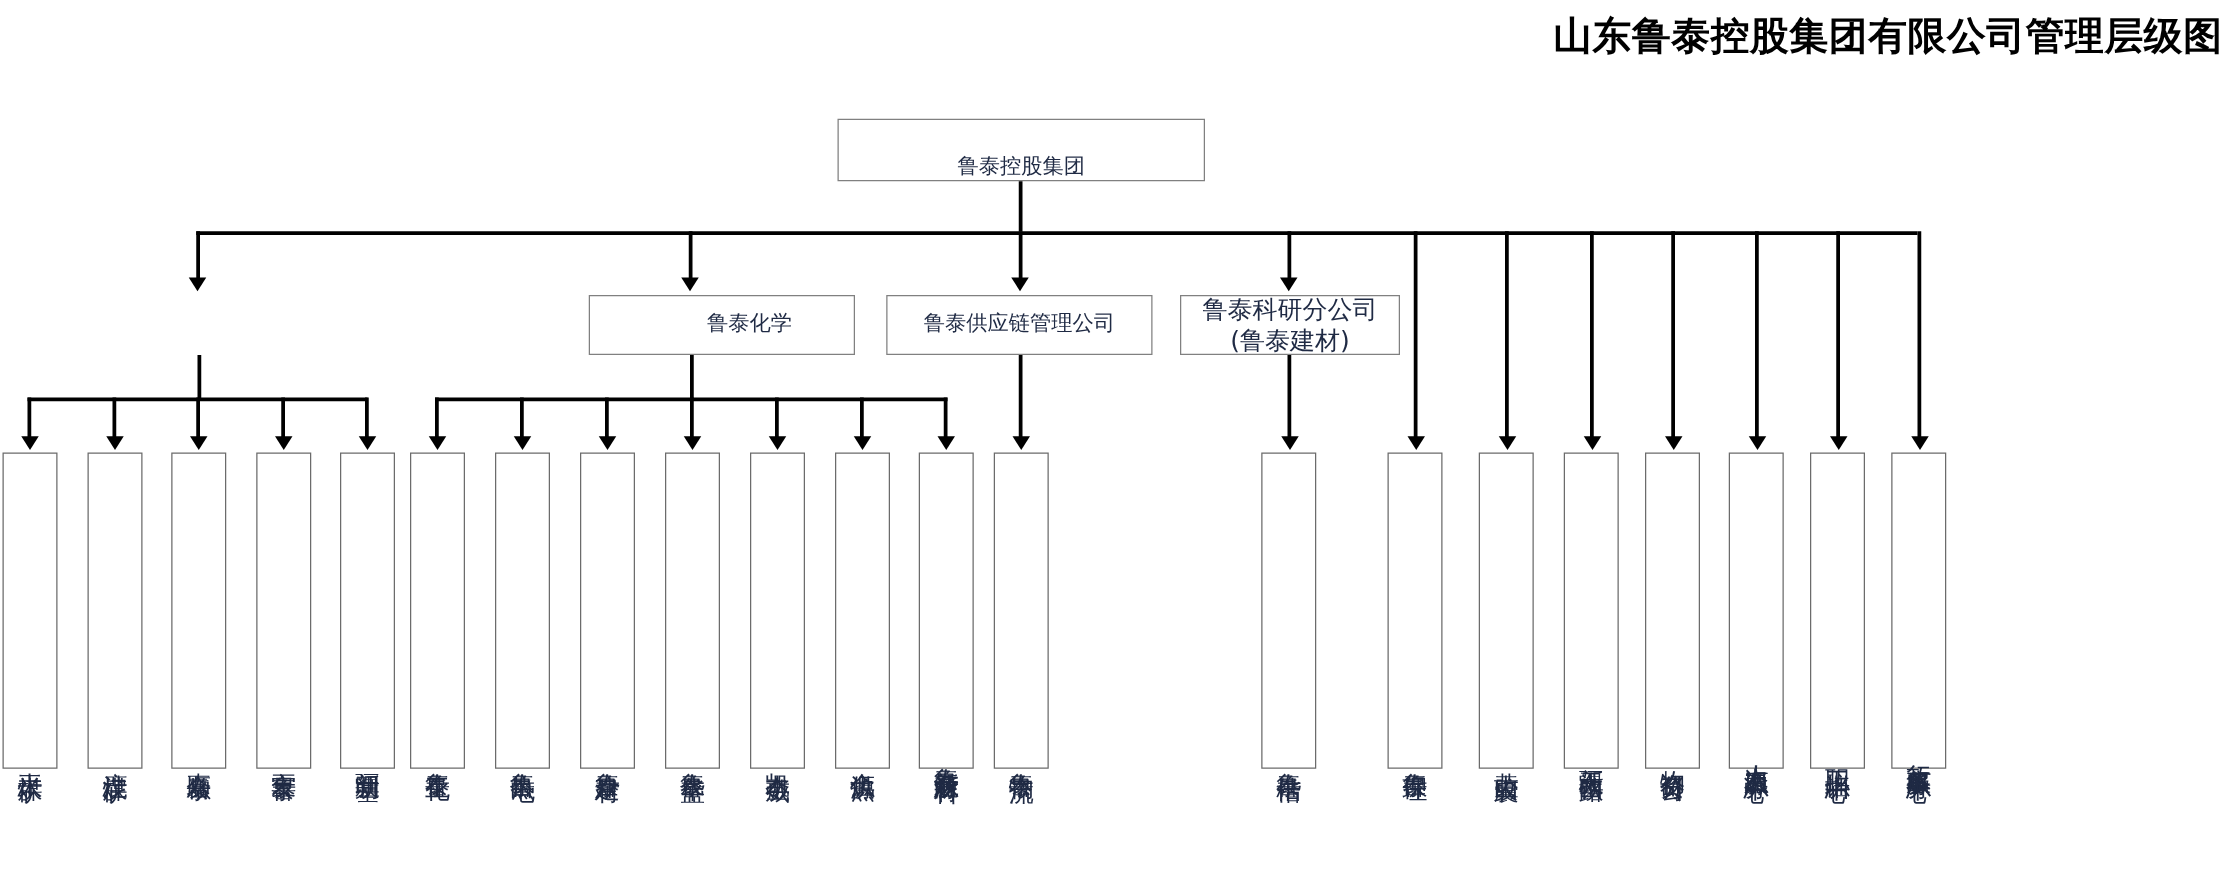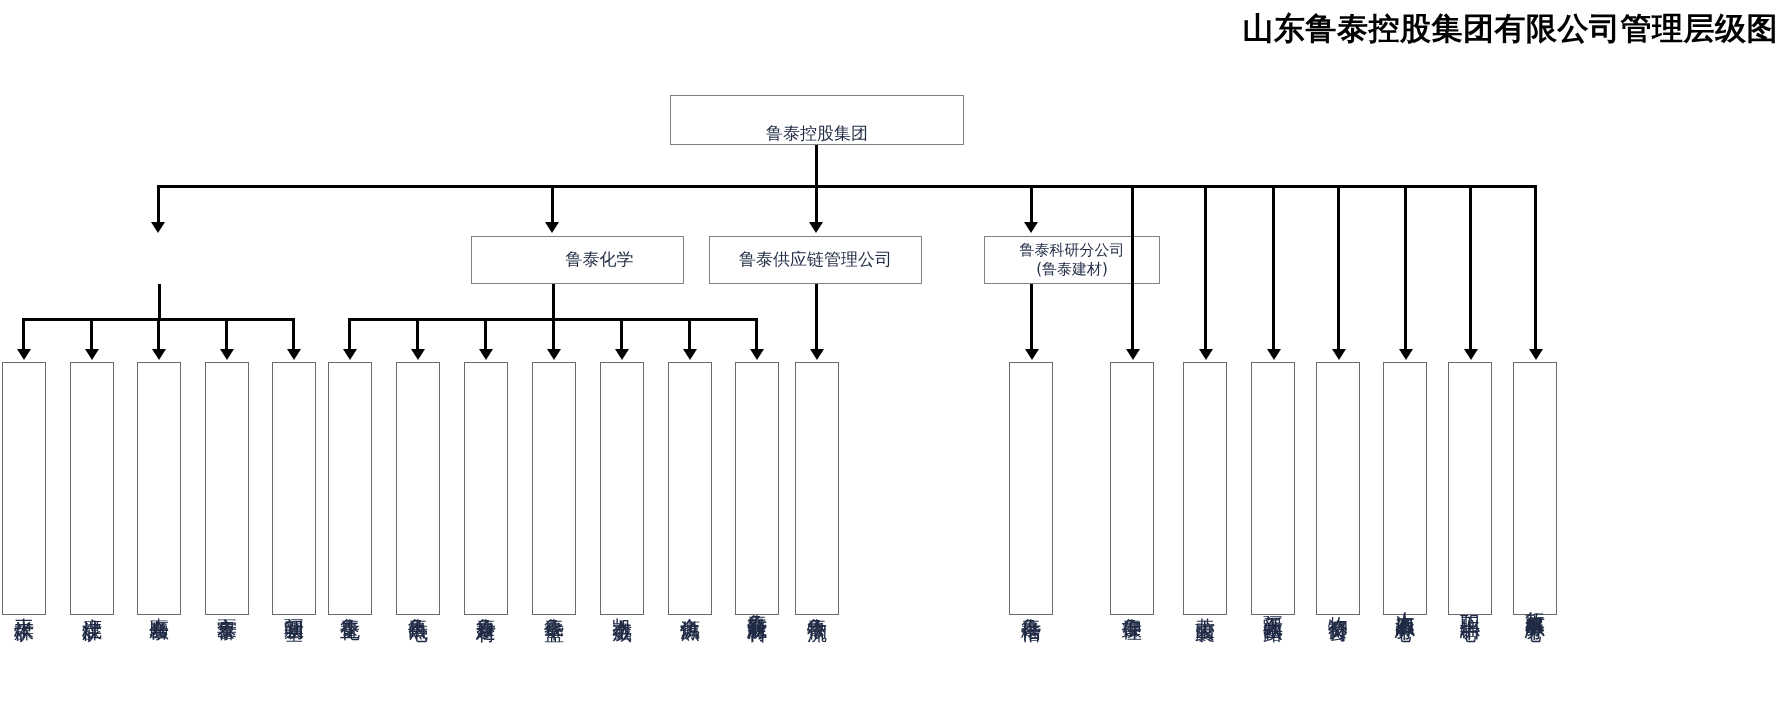--- a/index.html
+++ b/index.html
@@ -41,22 +41,21 @@
     align-items: center;
     justify-content: center;
     font-size: 17px;
     line-height: 1.15;
     text-align: center;
   }
   .box.root, .box.level2 {
     font-size: 17px;
   }
   .box.small {
-    font-size: 15px;
-    margin-left: 40px;
+    font-size: 20px;
   }
   .leaf {
     position: absolute;
     box-sizing: border-box;
     border: 1px solid #6b6b6b;
     background: #ffffff;
     color: #1f2a44;
   }
   .leaf .vwrap {
     position: absolute;

